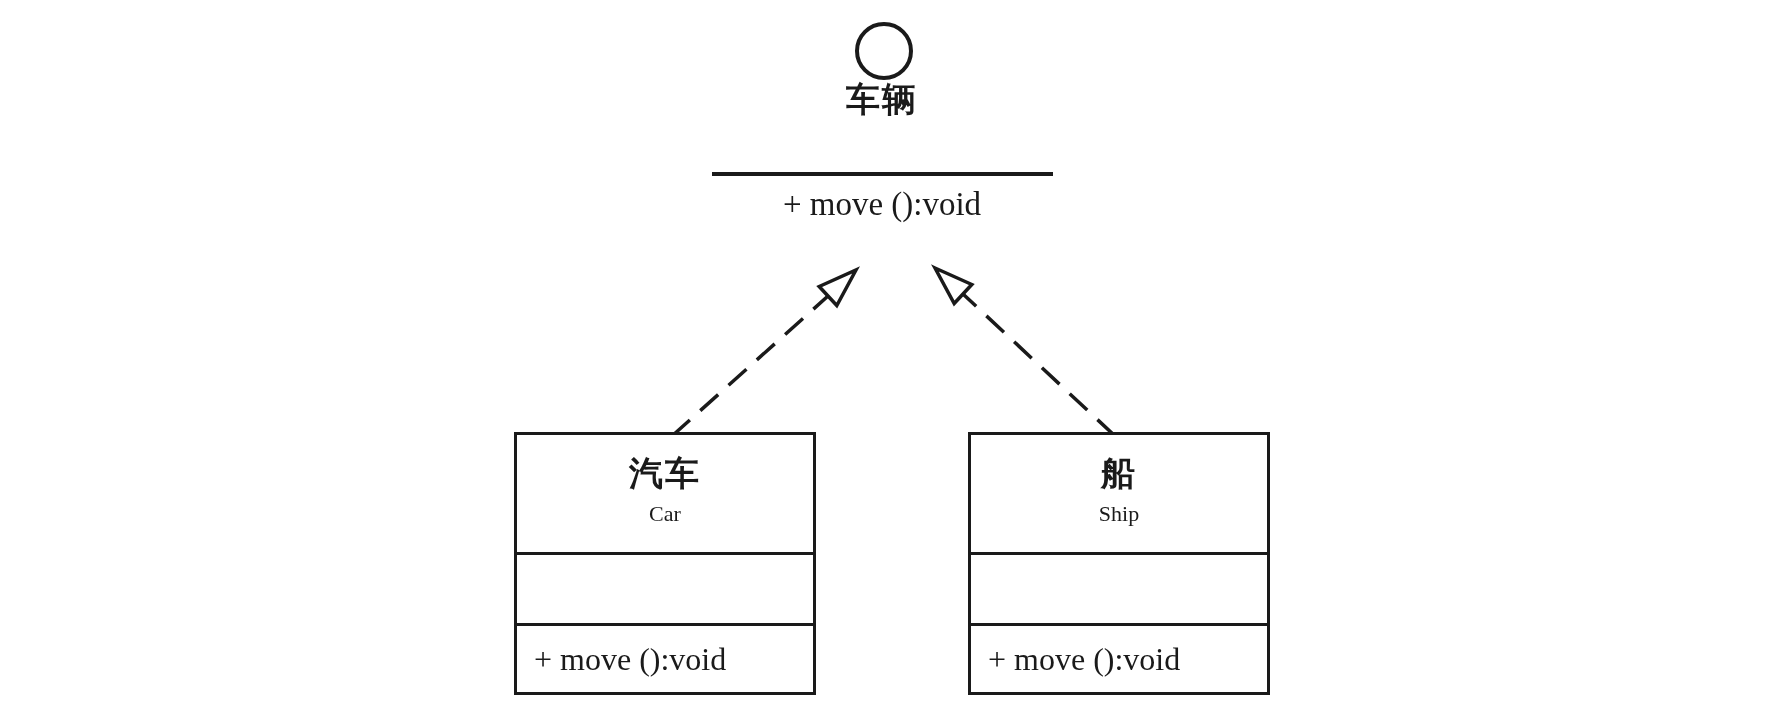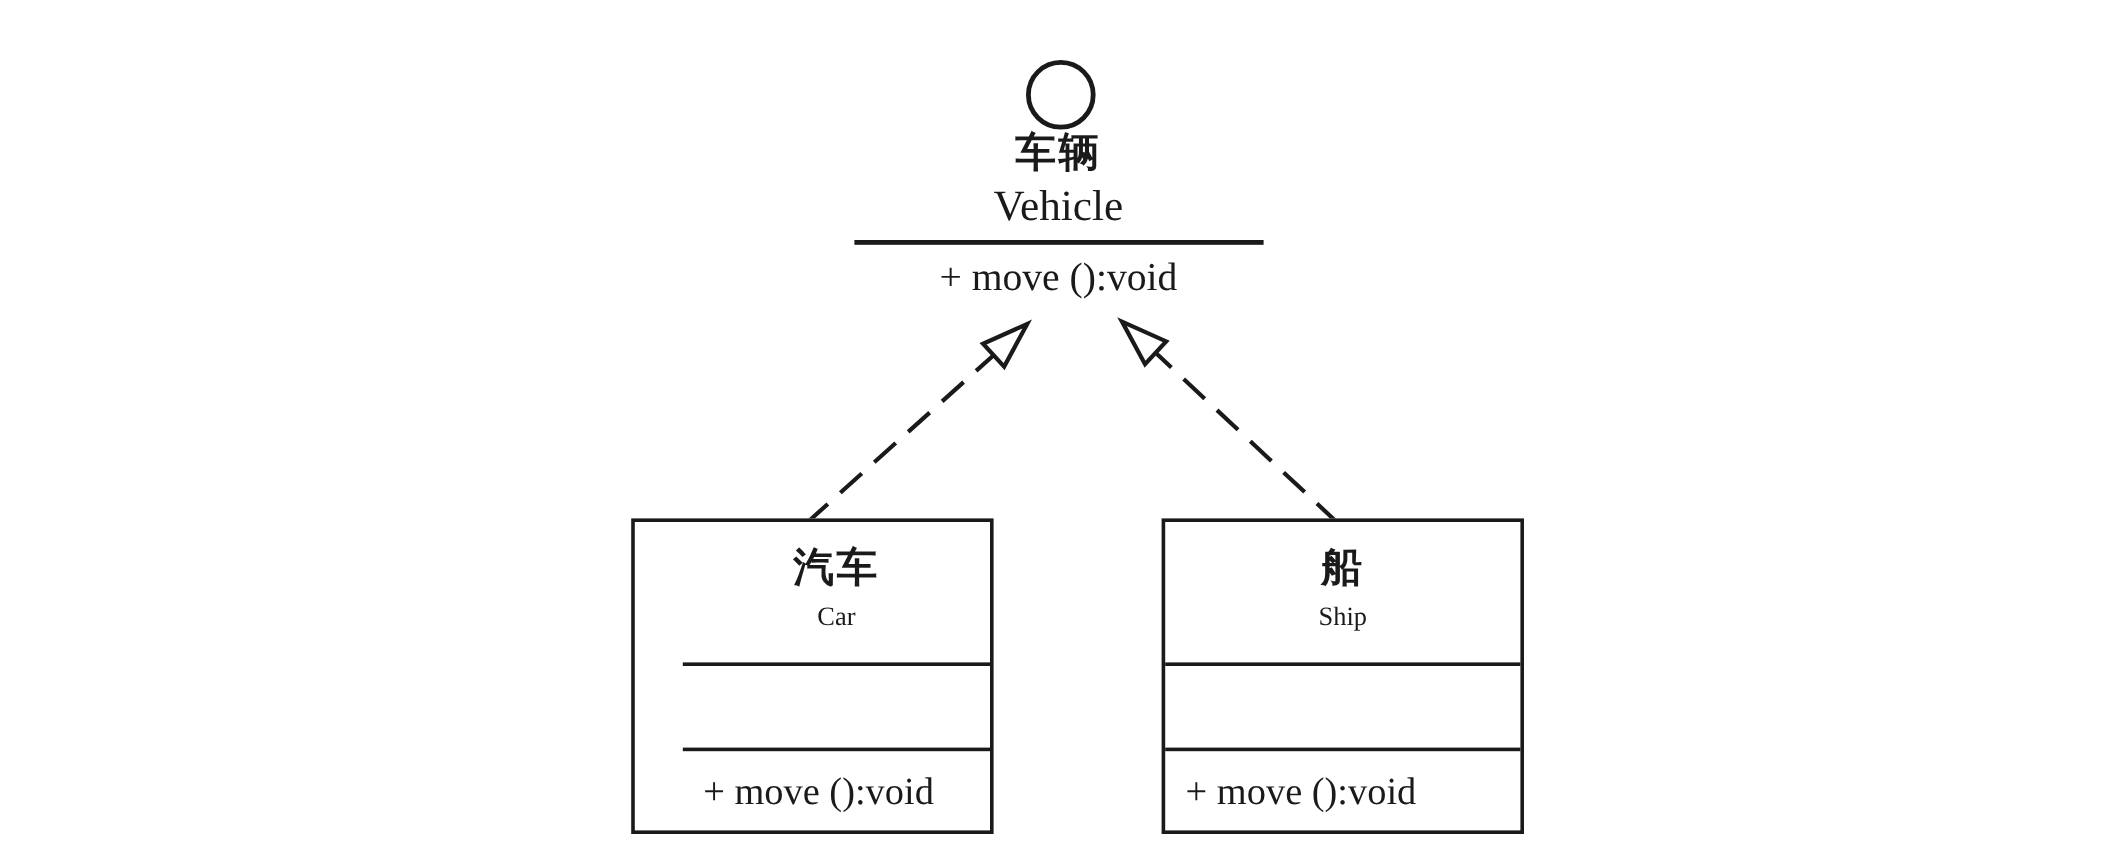--- a/index.html
+++ b/index.html
@@ -9,21 +9,21 @@
   }
   .canvas {
     position: relative;
     width: 1772px;
     height: 712px;
     background: #ffffff;
     font-family: "Liberation Serif", "DejaVu Serif", serif;
     color: #1a1a1a;
     overflow: hidden;
   }
-  .abs { position: absolute; margin-top: 28px; }
+  .abs { position: absolute; }
 
   
   .iface-circle {
     left: 855px; top: 22px;
     width: 50px; height: 50px;
     border: 4px solid #1a1a1a;
     border-radius: 50%;
     background: #ffffff;
     box-sizing: content-box;
   }
@@ -61,21 +61,21 @@
   .umlbox {
     position: absolute;
     top: 432px;
     width: 302px; height: 263px;
     box-sizing: border-box;
     border: 3px solid #1a1a1a;
     background: #ffffff;
     display: flex;
     flex-direction: column;
   }
-  .umlbox.car  { left: 526px; padding-left: 40px; }
+  .umlbox.car  { left: 514px; }
   .umlbox.ship { left: 968px; }
   .sec-title {
     height: 117px;
     display: flex;
     flex-direction: column;
     align-items: center;
     justify-content: center;
     gap: 5px;
   }
   .cls-name-cn {
@@ -110,21 +110,20 @@
       <polygon points="856,270 836.8,305.5 819.2,286.5" fill="#ffffff"></polygon>
     </g>
     <g stroke="#1a1a1a" stroke-width="3.5" fill="none">
       <line x1="1115" y1="436" x2="963" y2="294" stroke-dasharray="24 14"></line>
       <polygon points="935,268 971.8,284.5 954.2,303.5" fill="#ffffff"></polygon>
     </g>
   </svg>
 
   <div class="abs iface-circle"></div>
   <div class="abs iface-name-cn">车辆</div>
-  <div class="abs iface-name-en">Vehicle</div>
   <div class="abs iface-rule"></div>
   <div class="abs iface-method">+ move ():void</div>
 
   <div class="umlbox car">
     <div class="sec-title">
       <div class="cls-name-cn">汽车</div>
       <div class="cls-name-en">Car</div>
     </div>
     <div class="sec-attrs"></div>
     <div class="sec-methods">

